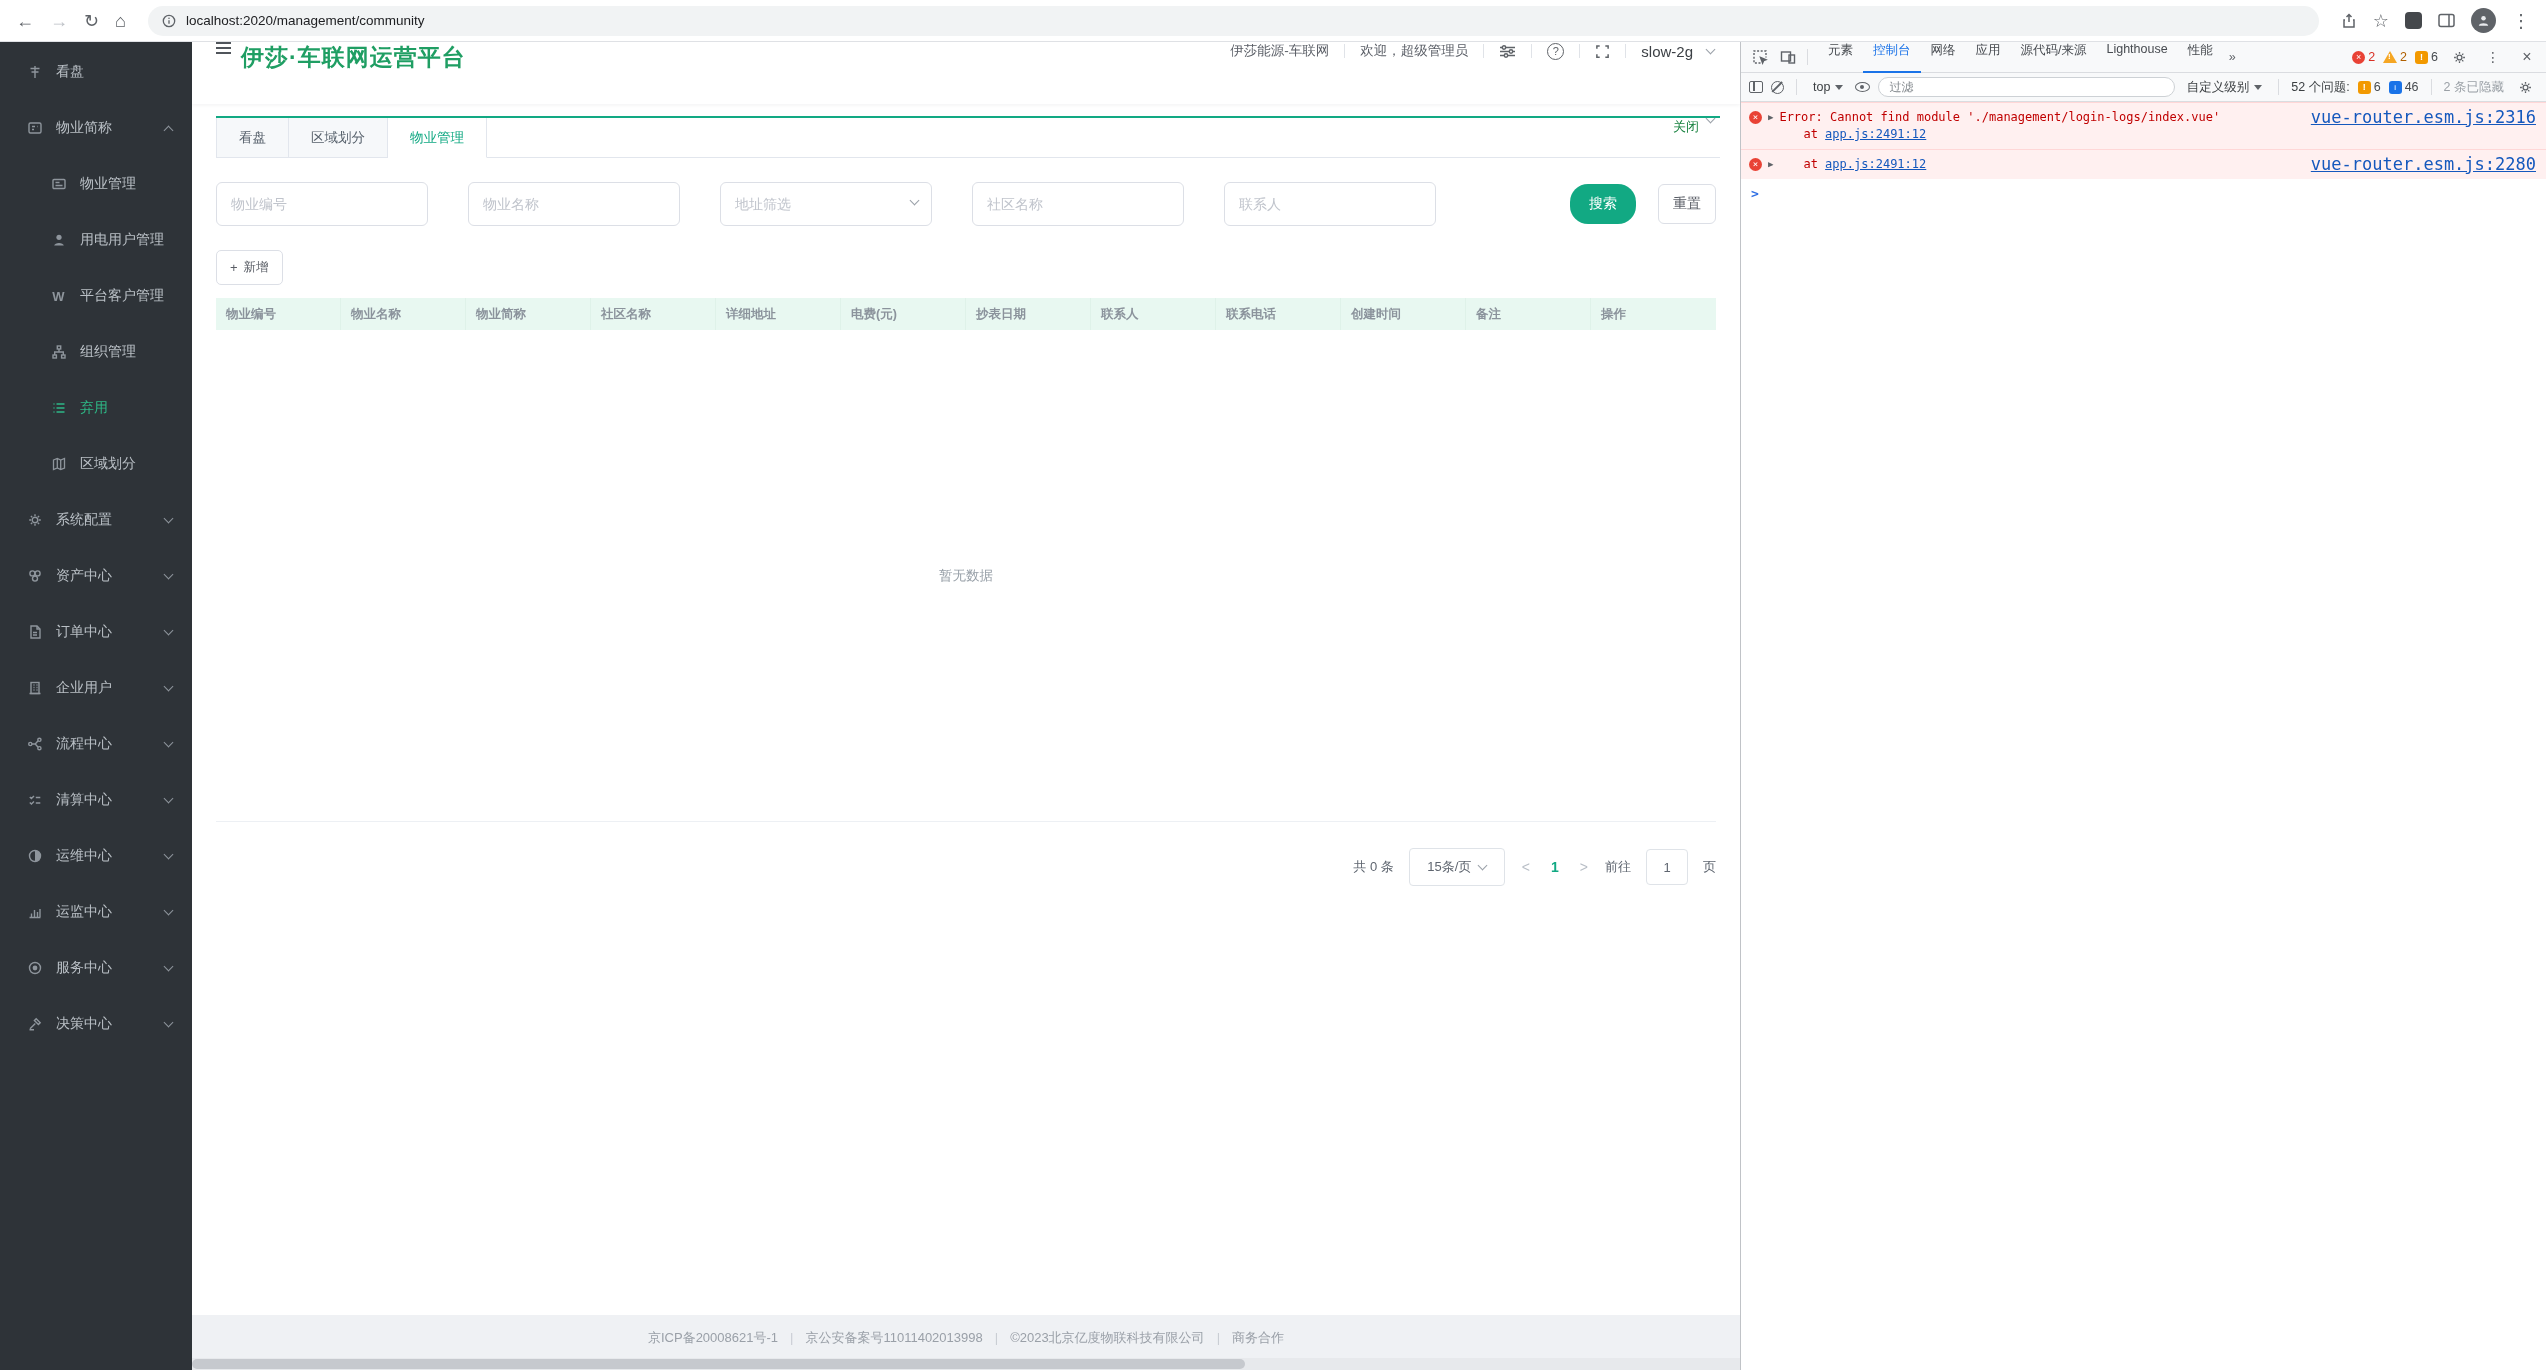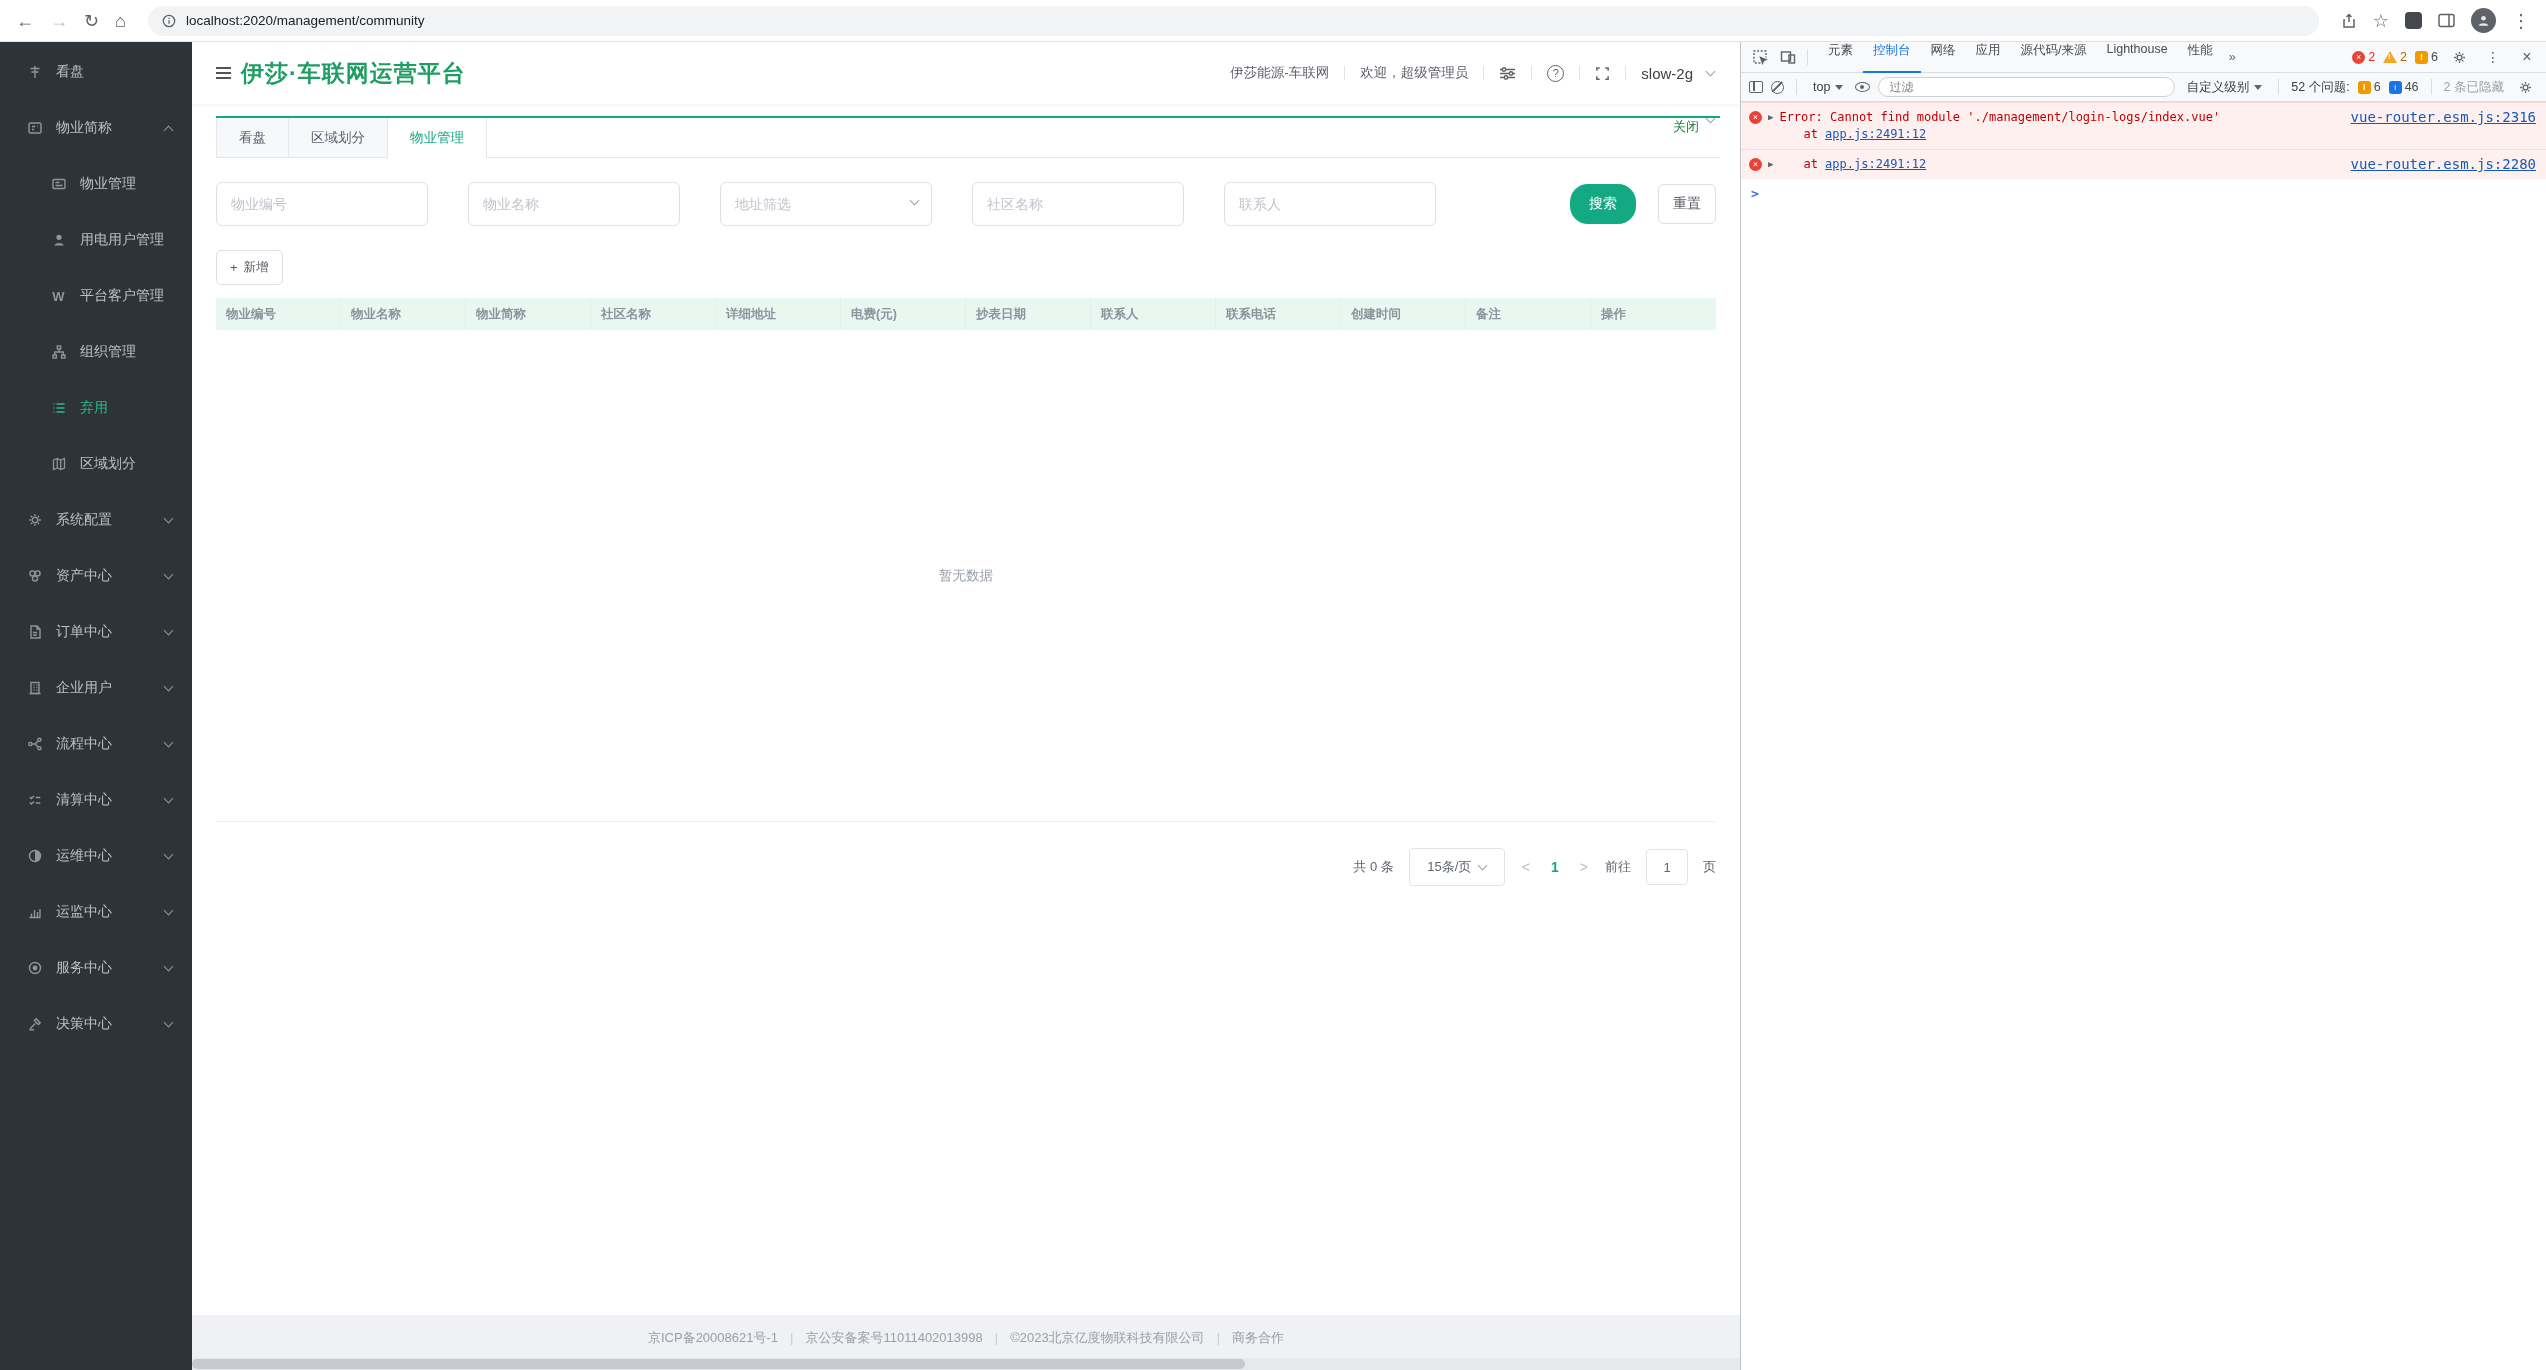--- a/index.html
+++ b/index.html
@@ -21,21 +21,21 @@
 .sidebar{width:192px;background:#2e3338;padding-top:2px;flex:none}
 .s-item{height:56px;display:flex;align-items:center;padding-left:26px;color:#bac0c6;font-size:14px;cursor:pointer}
 .s-item.sub{padding-left:50px}
 .s-ico{width:17px;margin-right:13px;display:flex;justify-content:center;color:#8e959c}
 .s-item .chev{margin-left:auto;margin-right:20px;border-color:#8e959c}
 .s-item.active{color:#2eb886}
 .s-item.active .s-ico{color:#2eb886}
 .w-glyph{font-size:13px;font-weight:bold;color:#8e959c;line-height:1}
 
 .main{flex:1;background:#fff;position:relative;overflow:hidden}
-.app-header{height:62px;display:flex;align-items:center;padding:0 26px 0 24px;background:#fff;box-shadow:0 1px 4px rgba(0,21,41,.06)}
+.app-header{height:62px;display:flex;align-items:flex-start;padding:0 26px 0 24px;background:#fff;box-shadow:0 1px 4px rgba(0,21,41,.06)}
 .hamb{display:flex;flex-direction:column;gap:3px;cursor:pointer}
 .hamb i{display:block;width:15px;height:2px;background:#50555b}
 .app-title{margin-left:10px;font-size:23px;font-weight:bold;color:#1f9e63;letter-spacing:1px}
 .hdr-right{margin-left:auto;display:flex;align-items:center;gap:15px;font-size:13.5px;color:#5a5e66}
 .hsep{width:1px;height:14px;background:#e0e3e8}
 .help-ic{width:17px;height:17px;border:1.5px solid #5f6368;border-radius:50%;font-size:11px;display:flex;align-items:center;justify-content:center;color:#5f6368}
 .net{display:flex;align-items:center;gap:14px;font-size:15px;color:#3c4045}
 
 .tabstrip{margin:12px 20px 0 24px;border-top:2px solid #12a983;position:relative;display:flex;align-items:stretch;height:42px}
 .tabstrip::after{content:"";position:absolute;left:0;right:0;bottom:0;height:1px;background:#e2e6ed}
@@ -110,21 +110,21 @@
 .muted{color:#9aa0a6}
 .dt-label{color:#3c4043}
 
 .console{flex:1;background:#fff;font-family:"DejaVu Sans Mono","Liberation Mono",monospace;font-size:12px}
 .c-row{display:flex;align-items:flex-start;gap:6px;padding:6px 10px 6px 8px;background:#fff0f0;border-top:1px solid #ffd7d7;color:#c00000}
 .c-row:last-of-type{border-bottom:1px solid #ffd7d7}
 .exp{color:#5f6368;font-size:9px;margin-top:3px;cursor:pointer}
 .c-msg{flex:1;line-height:17px}
 .c-at{padding-left:24px}
 .c-link{color:#1558bd;text-decoration:underline;cursor:pointer}
-.c-src{margin-left:24px;white-space:nowrap;color:#1558bd;text-decoration:underline;font-size:14px;line-height:17px;cursor:pointer}
+.c-src{margin-left:24px;white-space:nowrap;color:#1558bd;text-decoration:underline;font-size:17px;line-height:17px;cursor:pointer}
 .c-prompt{padding:7px 10px;color:#2f6fe4;font-weight:bold;font-size:13px}
 .err-dot.sm{margin-top:2px;flex:none}
 </style>
 </head>
 <body>
 
 <div class="chrome">
   <span class="nav-ic">←</span>
   <span class="nav-ic dis">→</span>
   <span class="nav-ic">↻</span>

